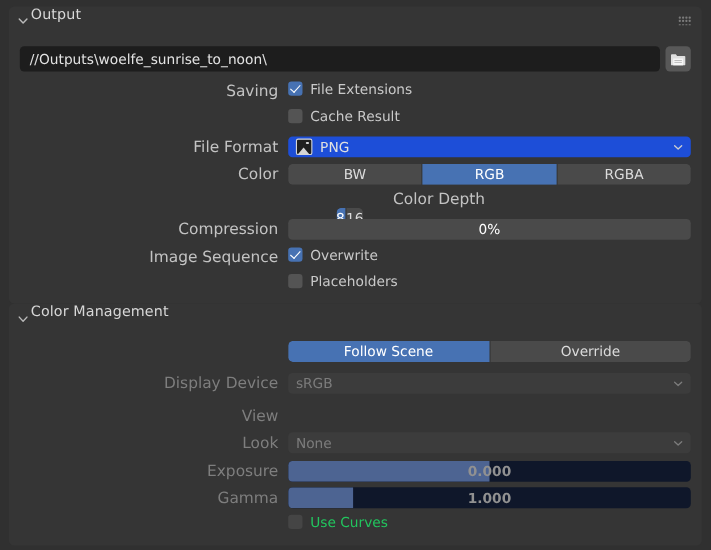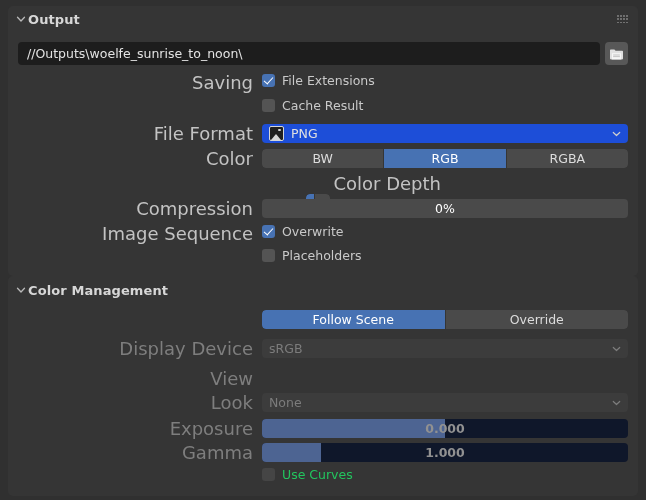--- a/index.html
+++ b/index.html
@@ -28,24 +28,23 @@
     border-radius: 5px;
   }
 
   #panel-output { top: 6px; height: 270px; }
   #panel-colormgmt { top: 276px; height: 220px; }
 
   .panel-header {
     position: relative;
     height: 26px;
     display: flex;
-    align-items: center;
+    align-items: flex-start;
     padding-left: 20px;
     cursor: default;
-    font-weight: bold;
   }
 
   .panel-title {
     font-size: 13px;
     color: #d7d7d7;
     letter-spacing: 0.1px;
   }
 
   .tri {
     position: absolute;
@@ -83,21 +82,21 @@
     width: 630px;
     height: 21px;
     display: flex;
     align-items: center;
   }
 
   .lbl {
     width: 254px;
     text-align: right;
     padding-right: 9px;
-    font-size: 18px;
+    font-size: 14px;
     color: #c3c3c3;
     white-space: nowrap;
   }
   .lbl.dim { color: #7e7e7e; }
 
   .field { flex: 1; margin-right: 10px; height: 19px; position: relative; }
 
   
   .pathwrap {
     position: absolute;

